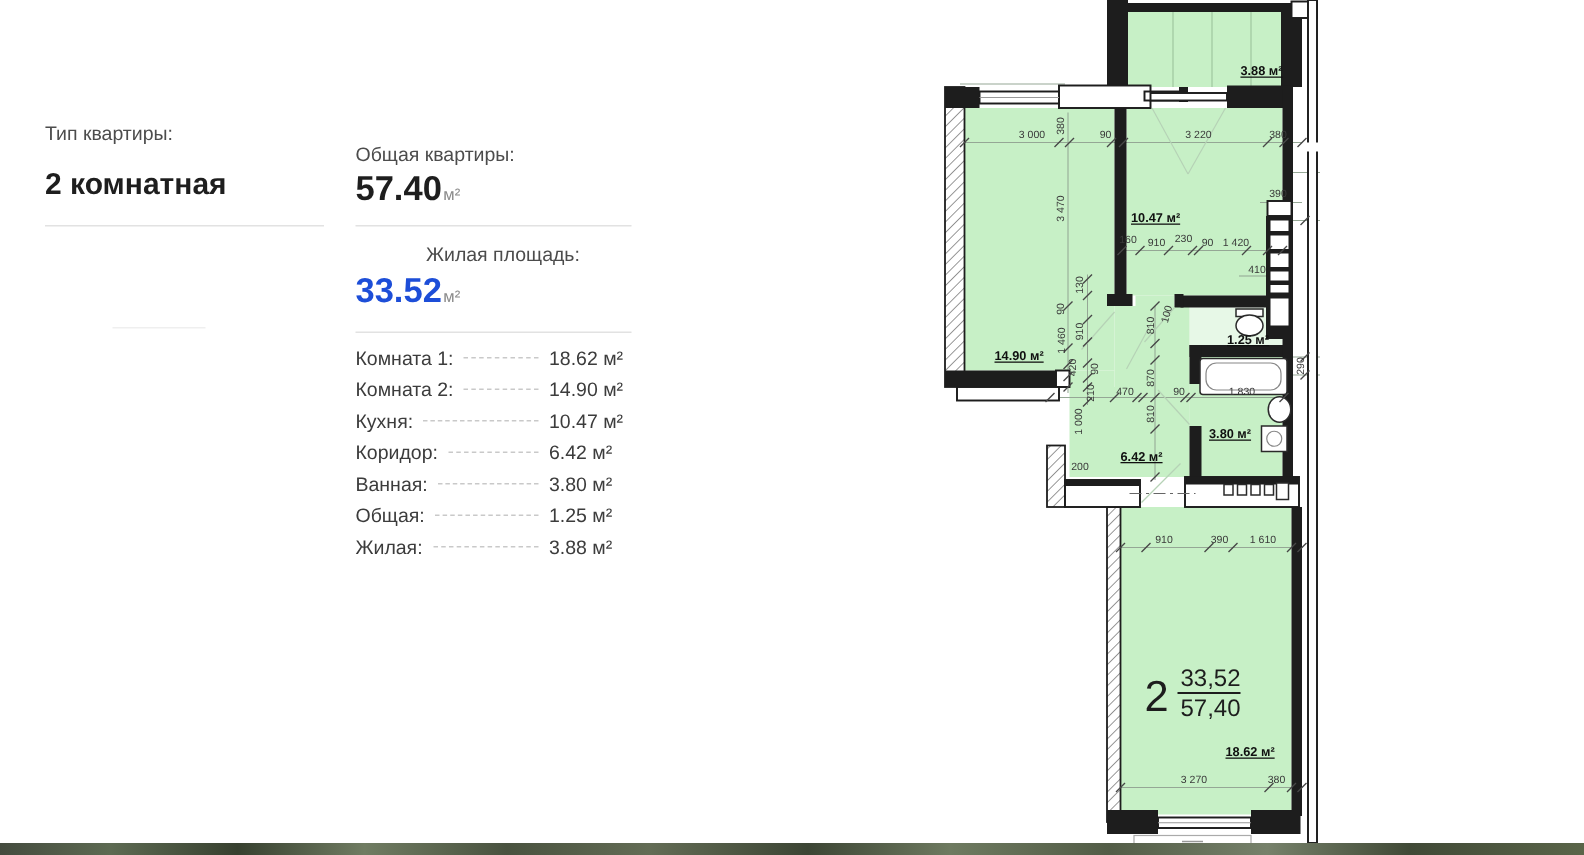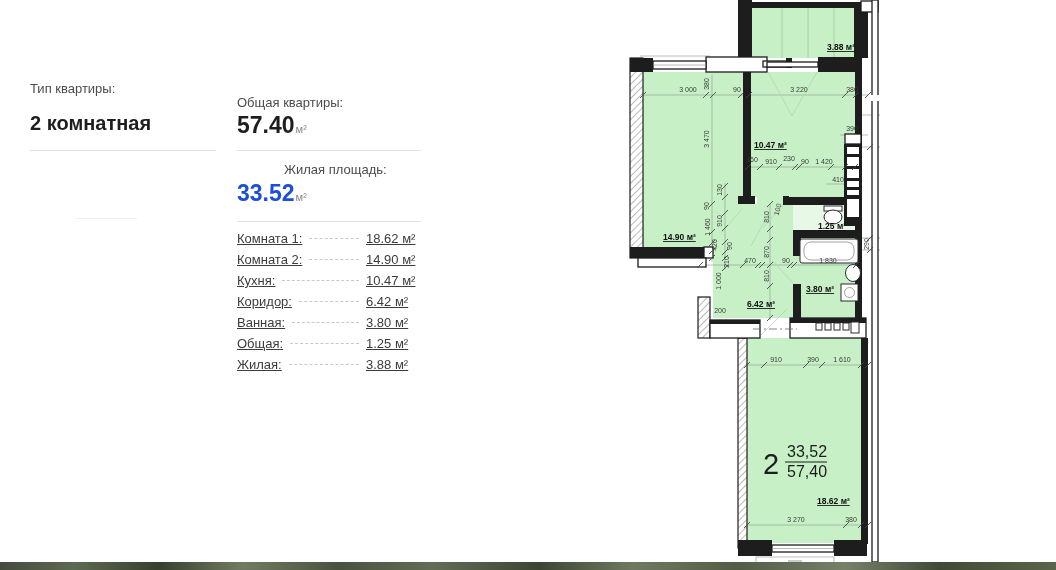--- a/index.html
+++ b/index.html
@@ -11,21 +11,21 @@
   .abs{position:absolute;}
   .lbl{font-size:13px;color:#4c4c4c;}
   .type-value{font-size:20px;font-weight:bold;color:#1e1e1e;}
   .big-value{font-size:23px;font-weight:bold;color:#1e1e1e;}
   .big-value .unit{font-size:11px;color:#8a8a8a;font-weight:normal;margin-left:1px;}
   .accent{color:#1d4ed8;}
   .divider{position:absolute;height:1px;background:#e2e2e2;}
   .divider.faint{background:#efefef;}
 
   .room-list{position:absolute;left:237px;top:231px;width:176px;}
-  .room-row{display:flex;align-items:baseline;height:21px;font-size:13px;color:#3c3c3c;text-decoration:underline;}
+  .room-row{display:flex;align-items:baseline;height:21px;font-size:13px;color:#3c3c3c;}
   .room-row .leader{flex:1;border-bottom:1px dashed #c9c9c9;margin:0 7px;transform:translateY(-4px);}
   .room-row .room-value{width:47px;white-space:nowrap;}
 
   
   .plan-svg{position:absolute;left:0;top:0;}
   .plan-svg text{font-family:"Liberation Sans",sans-serif;}
   .dim{font-size:7px;fill:#3a3a3a;}
   .room-label{font-size:8.5px;font-weight:bold;fill:#101010;text-decoration:underline;}
   .unit-num{font-size:29px;fill:#1d1d1d;}
   .unit-frac{font-size:16px;fill:#1d1d1d;}

